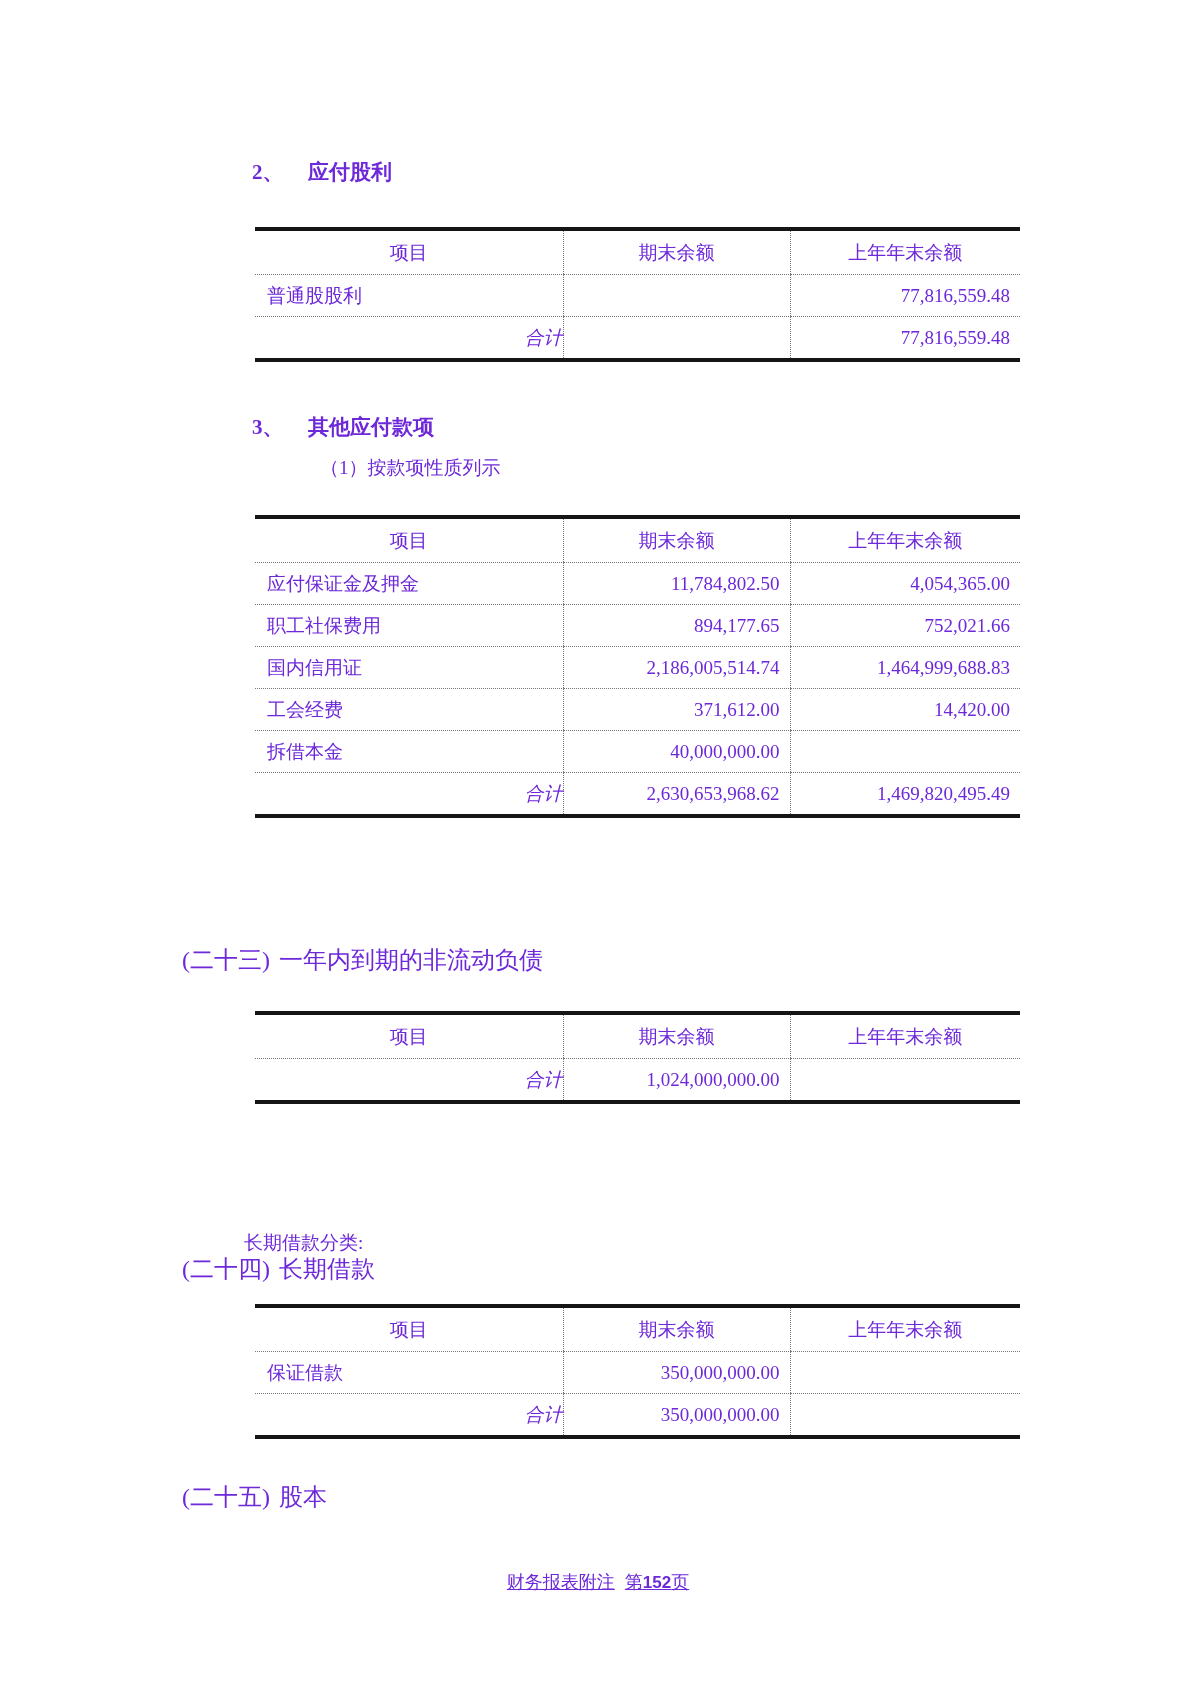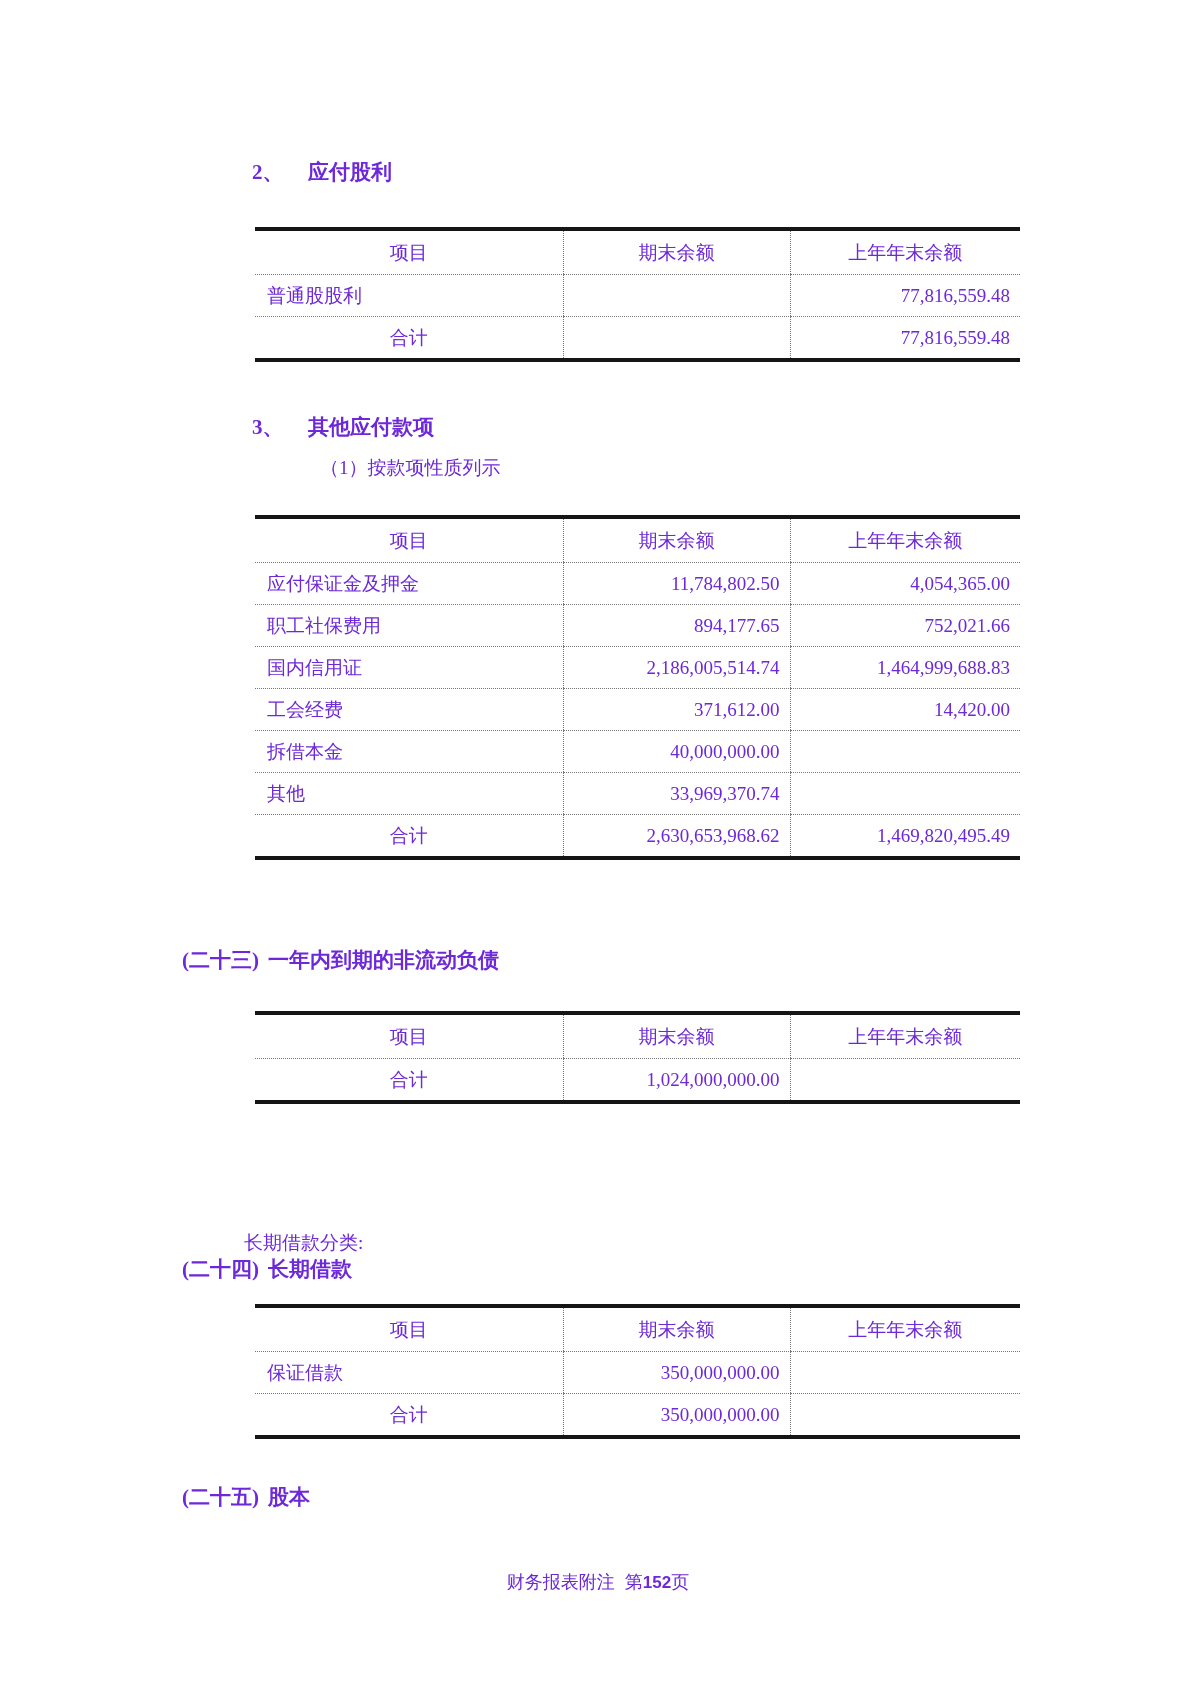--- a/index.html
+++ b/index.html
@@ -19,22 +19,22 @@
     left: 252px;
     font-size: 21px;
     font-weight: bold;
     line-height: 28px;
     white-space: nowrap;
   }
   .h-num .hnum { display: inline-block; width: 56px; }
   .h-sec {            
     position: absolute;
     left: 182px;
-    font-size: 21px;
-    font-weight: bold;
+    font-size: 24px;
+    font-weight: normal;
     line-height: 28px;
     white-space: nowrap;
   }
   .h-sec .htitle { margin-left: 9px; }
   .sub {              
     position: absolute;
     font-size: 19px;
     line-height: 24px;
     white-space: nowrap;
   }
@@ -55,31 +55,32 @@
   table.fin td {
     height: 41px;
     border-bottom: 1px dotted #777;
     padding: 0;
     vertical-align: middle;
   }
   table.fin tr:last-child td { border-bottom: none; }
   table.fin td.v { border-left: 1px dotted #777; }
   table.fin tr.hdr td { height: 43px; text-align: center; }
   table.fin td.lbl { text-align: left; padding-left: 12px; }
-  table.fin td.ctr { text-align: center; padding-left: 0; }
+  table.fin td.ctr { text-align: right; padding-left: 0; font-style: italic; }
   table.fin td.num { text-align: right; padding-right: 10px; }
   
   .footer {
     position: absolute;
     top: 1570px;
     left: 0;
     width: 1196px;
     text-align: center;
     font-size: 18px;
     line-height: 24px;
+    text-decoration: underline;
   }
   .footer .pagegrp { margin-left: 10px; }
   .footer .pnum {
     font-family: "Liberation Sans", "DejaVu Sans", sans-serif;
     font-weight: 600;
     font-size: 17px;
   }
 </style>
 </head>
 <body>
@@ -151,25 +152,20 @@
         <td class="lbl">工会经费</td>
         <td class="v num">371,612.00</td>
         <td class="v num">14,420.00</td>
       </tr>
       <tr>
         <td class="lbl">拆借本金</td>
         <td class="v num">40,000,000.00</td>
         <td class="v num"></td>
       </tr>
       <tr>
-        <td class="lbl">其他</td>
-        <td class="v num">33,969,370.74</td>
-        <td class="v num"></td>
-      </tr>
-      <tr>
         <td class="ctr">合计</td>
         <td class="v num">2,630,653,968.62</td>
         <td class="v num">1,469,820,495.49</td>
       </tr>
     </tbody>
   </table>
 
   <div class="h-sec" style="top:946px">
     <span class="htag">(二十三)</span><span class="htitle">一年内到期的非流动负债</span>
   </div>

